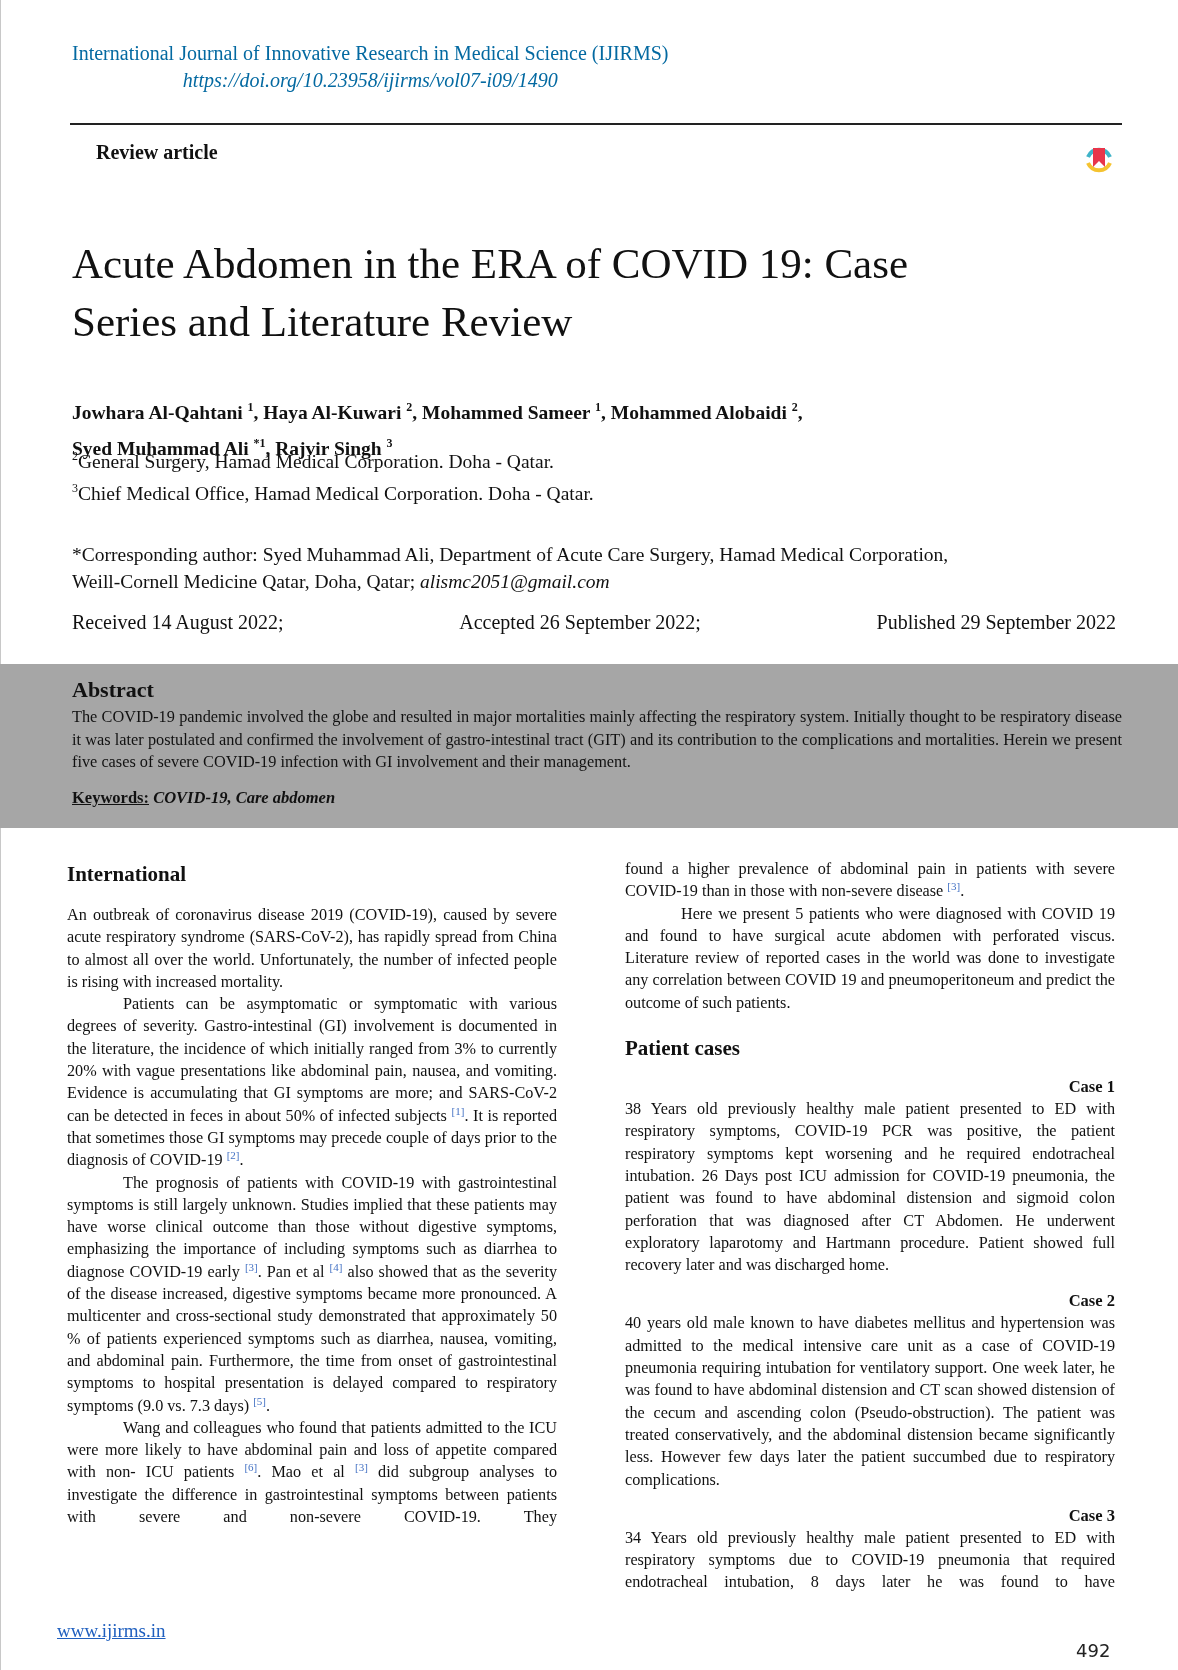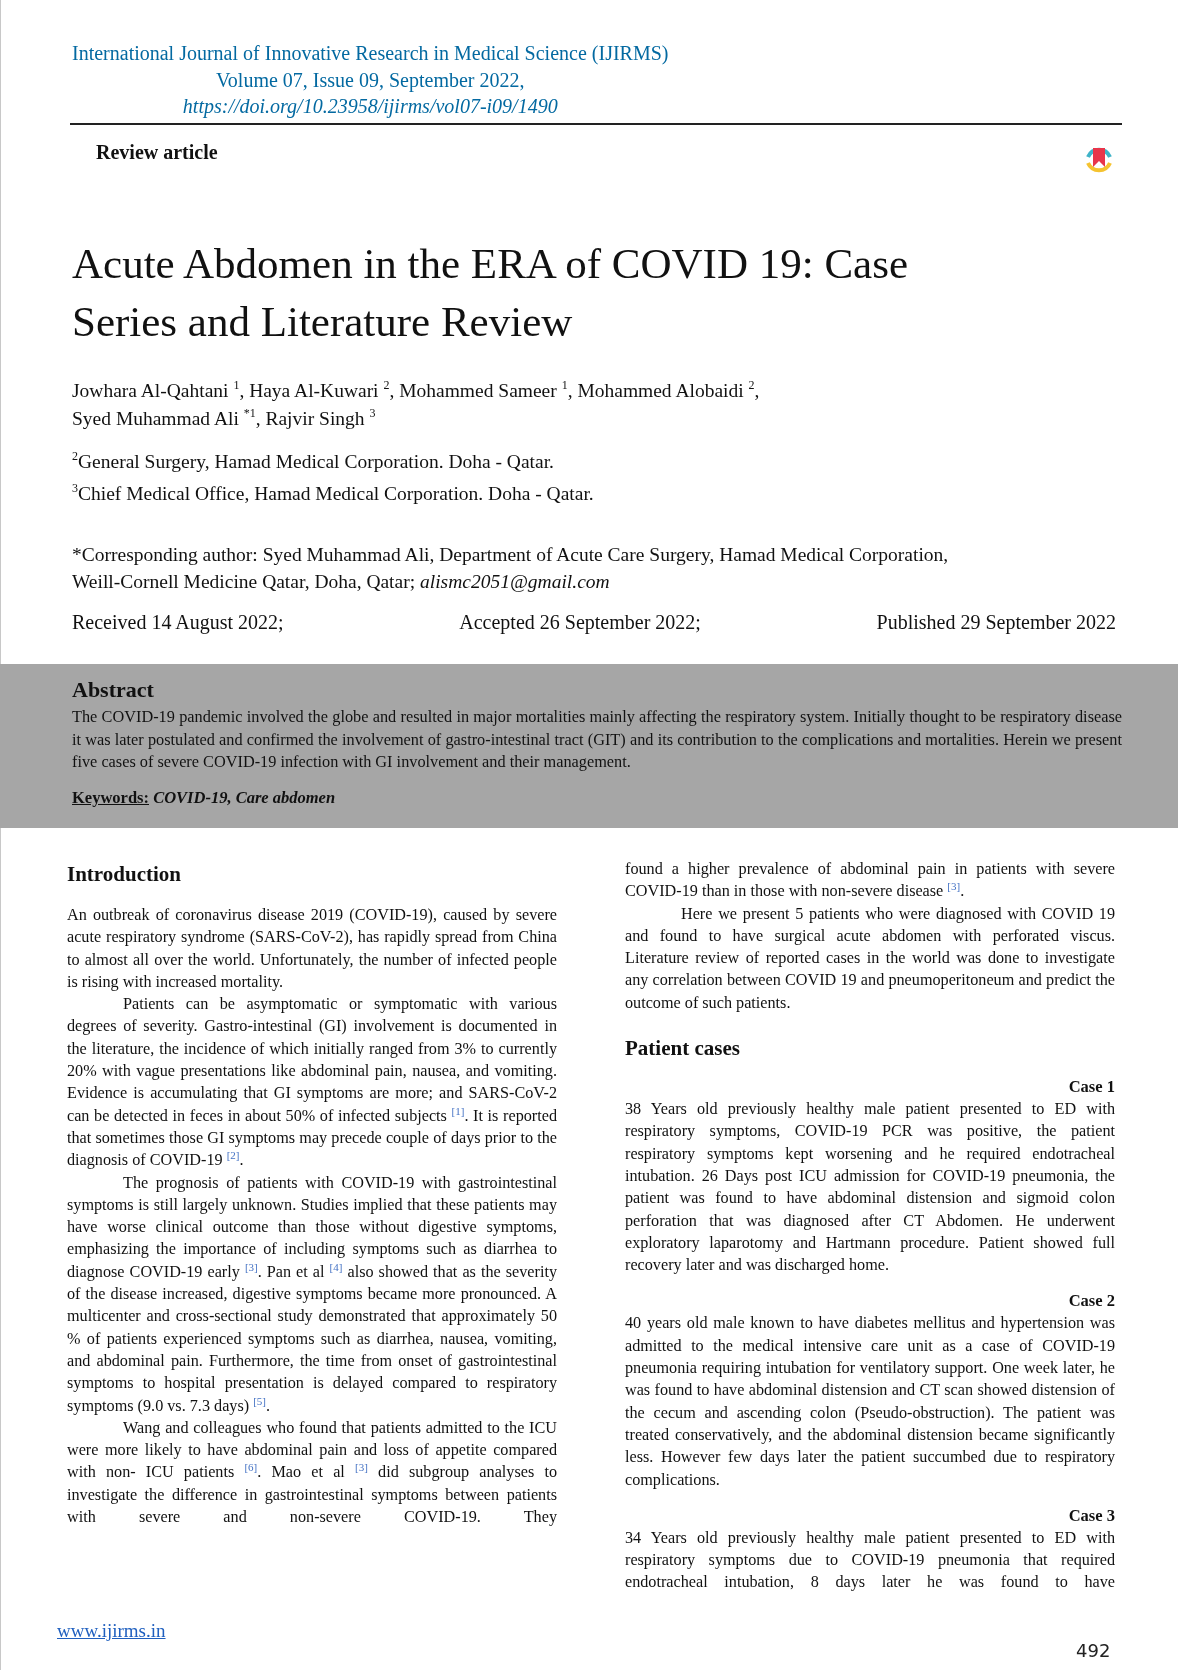--- a/index.html
+++ b/index.html
@@ -5,21 +5,21 @@
   html, body { margin: 0; padding: 0; background: #ffffff; }
   body { width: 1178px; height: 1670px; position: relative; overflow: hidden;
          font-family: "Liberation Serif", "DejaVu Serif", serif; color: #111; }
   .left-edge { position: absolute; left: 0; top: 0; width: 1px; height: 1670px; background: #c8c8c8; }
   .journal { position: absolute; left: 72px; top: 40px; font-size: 20px; line-height: 26.5px; color: #0369a1; text-align: center; }
   .journal .doi { font-style: italic; }
   .hrule { position: absolute; left: 70px; top: 123px; width: 1052px; height: 2px; background: #222; }
   .article-type { position: absolute; left: 72px; top: 141px; font-size: 20px; font-weight: bold; margin-left: 24px; }
   .crossmark { position: absolute; left: 1082px; top: 140px; width: 34px; height: 38px; }
   .title { position: absolute; left: 72px; top: 235px; font-size: 43px; line-height: 58px; font-weight: normal; width: 1060px; margin: 0; }
-  .authors { position: absolute; left: 72px; top: 374px; font-size: 19.5px; line-height: 22px; font-weight: normal; width: 1060px; }
+  .authors { position: absolute; left: 72px; top: 392px; font-size: 19.5px; line-height: 30px; font-weight: bold; width: 1060px; }
   .authors sup { font-size: 12px; }
   .affils { position: absolute; left: 72px; top: 443px; font-size: 19.5px; line-height: 27px; }
   .affils sup { font-size: 12px; }
   .corr { position: absolute; left: 72px; top: 541px; font-size: 19.5px; line-height: 27px; width: 1070px; }
   .corr .email { font-style: italic; }
   .dates { position: absolute; left: 72px; top: 611px; width: 1044px; font-size: 20px; display: flex; justify-content: space-between; }
   .abstract-band { position: absolute; left: 0; top: 664px; width: 1178px; height: 164px; background: #a6a6a6; }
   .abstract-title { position: absolute; left: 72px; top: 677px; font-size: 22px; font-weight: bold; }
   .abstract-text { position: absolute; left: 72px; top: 706px; width: 1050px; font-size: 16.3px; line-height: 22.5px; text-align: justify; }
   .keywords { position: absolute; left: 72px; top: 788px; font-size: 16.5px; font-weight: bold; }
@@ -40,21 +40,20 @@
   .page-num { position: absolute; left: 1076px; top: 1616px; font-size: 18px; color: #222; font-family: "DejaVu Sans", "Liberation Sans", sans-serif; margin-top: 24px; }
   .lastline { text-align-last: justify; }
 </style>
 </head>
 <body>
 
 <div class="left-edge"></div>
 
 <div class="journal">
   <div>International Journal of Innovative Research in Medical Science (IJIRMS)</div>
-  <div>Volume 07, Issue 09, September 2022,</div>
   <div class="doi">https://doi.org/10.23958/ijirms/vol07-i09/1490</div>
 </div>
 <div class="hrule"></div>
 
 <div class="article-type">Review article</div>
 
 <svg class="crossmark" viewBox="0 0 34 38">
   <path d="M6 23 A12 12 0 0 0 28 23" fill="none" stroke="#f5c330" stroke-width="4"></path>
   <path d="M6 17 A12 12 0 0 1 28 17" fill="none" stroke="#3fb3c8" stroke-width="4"></path>
   <path d="M11 8 L23 8 L23 27 L17 21 L11 27 Z" fill="#e8354a"></path>
@@ -99,21 +98,21 @@
   <span>Accepted 26 September 2022;</span>
   <span>Published 29 September 2022</span>
 </div>
 
 <div class="abstract-band"></div>
 <div class="abstract-title">Abstract</div>
 <div class="abstract-text">The COVID-19 pandemic involved the globe and resulted in major mortalities mainly affecting the respiratory system. Initially thought to be respiratory disease it was later postulated and confirmed the involvement of gastro-intestinal tract (GIT) and its contribution to the complications and mortalities. Herein we present five cases of severe COVID-19 infection with GI involvement and their management.</div>
 <div class="keywords"><span class="kw-label">Keywords:</span><span class="kw-values"> COVID-19, Care abdomen</span></div>
 
 <div class="col left">
-  <h2>Introduction</h2>
+  <h2>International</h2>
   <div class="gap-h2"></div>
   <p>An outbreak of coronavirus disease 2019 (COVID-19), caused by severe acute respiratory syndrome (SARS-CoV-2), has rapidly spread from China to almost all over the world. Unfortunately, the number of infected people is rising with increased mortality.</p>
   <p class="indent"><span>Patients can be asymptomatic or symptomatic with various degrees of severity. Gastro-intestinal (GI) involvement is documented in the literature, the incidence of which initially ranged from 3% to currently 20% with vague presentations like abdominal pain, nausea, and vomiting. Evidence is accumulating that GI symptoms are more; and SARS-CoV-2 can be detected in feces in about 50% of infected subjects </span><span class="cite">[1]</span><span>. It is reported that sometimes those GI symptoms may precede couple of days prior to the diagnosis of COVID-19 </span><span class="cite">[2]</span><span>.</span></p>
   <p class="indent"><span>The prognosis of patients with COVID-19 with gastrointestinal symptoms is still largely unknown. Studies implied that these patients may have worse clinical outcome than those without digestive symptoms, emphasizing the importance of including symptoms such as diarrhea to diagnose COVID-19 early </span><span class="cite">[3]</span><span>. Pan et al </span><span class="cite">[4]</span><span> also showed that as the severity of the disease increased, digestive symptoms became more pronounced. A multicenter and cross-sectional study demonstrated that approximately 50 % of patients experienced symptoms such as diarrhea, nausea, vomiting, and abdominal pain. Furthermore, the time from onset of gastrointestinal symptoms to hospital presentation is delayed compared to respiratory symptoms (9.0 vs. 7.3 days) </span><span class="cite">[5]</span><span>.</span></p>
   <p class="indent lastline" id="p4-split"><span>Wang and colleagues who found that patients admitted to the ICU were more likely to have abdominal pain and loss of appetite compared with non- ICU patients </span><span class="cite">[6]</span><span>. Mao et al </span><span class="cite">[3]</span><span id="p4c-left"> did subgroup analyses to investigate the difference in gastrointestinal symptoms between patients with severe and non-severe COVID-19. They</span></p>
 </div>
 
 <div class="col right">
   <p><span id="p4c-right">found a higher prevalence of abdominal pain in patients with severe COVID-19 than in those with non-severe disease </span><span class="cite">[3]</span><span>.</span></p>
   <p class="indent">Here we present 5 patients who were diagnosed with COVID 19 and found to have surgical acute abdomen with perforated viscus. Literature review of reported cases in the world was done to investigate any correlation between COVID 19 and pneumoperitoneum and predict the outcome of such patients.</p>

